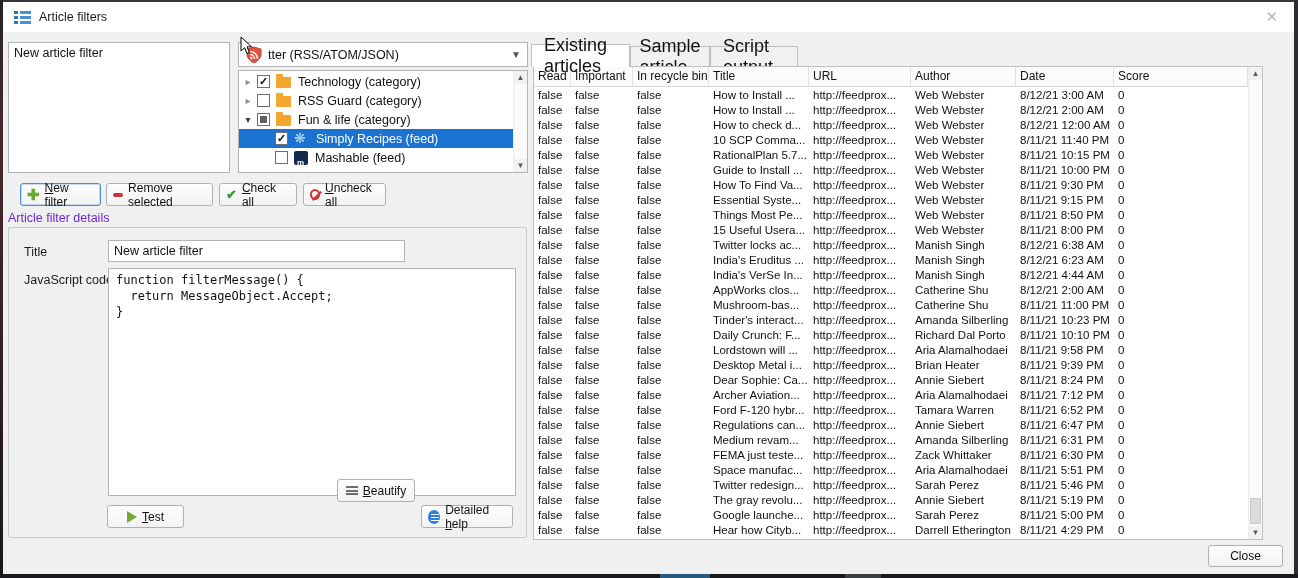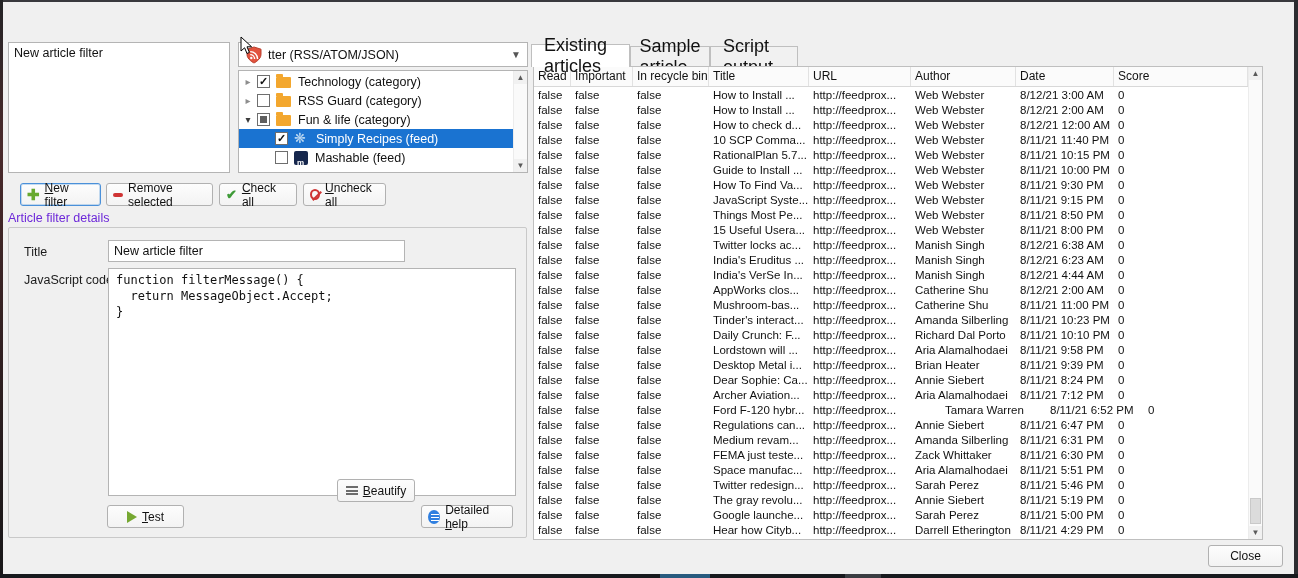--- a/index.html
+++ b/index.html
@@ -105,20 +105,34 @@
 <div class="screen">
 
   <div class="edge-top"></div>
   <div class="edge-left"></div>
   <div class="edge-right"></div>
   <div class="taskbar">
     <span class="seg1"></span>
     <span class="seg2"></span>
   </div>
 
+  <div class="titlebar">
+    <span class="title-icon">
+      <svg width="17" height="15" viewBox="0 0 17 15">
+        <rect x="0" y="1" width="4" height="3" fill="#2e75c8"></rect>
+          <rect x="6" y="1" width="11" height="3" fill="#4a8ed6"></rect>
+        <rect x="0" y="6" width="4" height="3" fill="#2e75c8"></rect>
+          <rect x="6" y="6" width="11" height="3" fill="#4a8ed6"></rect>
+        <rect x="0" y="11" width="4" height="3" fill="#2e75c8"></rect>
+          <rect x="6" y="11" width="11" height="3" fill="#4a8ed6"></rect>
+      </svg>
+    </span>
+    <span class="title-text">Article filters</span>
+    <span class="close-x">✕</span>
+  </div>
 
   <div class="listbox panel">
     <div class="list-item">New article filter</div>
   </div>
 
   <div class="combobox panel">
     <span class="combo-shield">
       <svg width="18" height="18" viewBox="0 0 18 18">
         <path d="M9 1 L16 3.2 V8.5 C16 13.5 9 17 9 17 C9 17 2 13.5 2 8.5 V3.2 Z" fill="#e2543f" stroke="#b93f2e" stroke-width="1"></path>
         <circle cx="6.3" cy="12" r="1.2" fill="#fff"></circle>
@@ -297,21 +311,21 @@
           <span class="td" style="width: 100px;">How To Find Va...</span>
           <span class="td" style="width: 102px;">http://feedprox...</span>
           <span class="td" style="width: 105px;">Web Webster</span>
           <span class="td" style="width: 98px;">8/11/21 9:30 PM</span>
           <span class="td" style="width: 134px;">0</span>
         </div>
         <div class="tr">
           <span class="td" style="width: 37px;">false</span>
           <span class="td" style="width: 62px;">false</span>
           <span class="td" style="width: 76px;">false</span>
-          <span class="td" style="width: 100px;">JavaScript Syste...</span>
+          <span class="td" style="width: 100px;">Essential Syste...</span>
           <span class="td" style="width: 102px;">http://feedprox...</span>
           <span class="td" style="width: 105px;">Web Webster</span>
           <span class="td" style="width: 98px;">8/11/21 9:15 PM</span>
           <span class="td" style="width: 134px;">0</span>
         </div>
         <div class="tr">
           <span class="td" style="width: 37px;">false</span>
           <span class="td" style="width: 62px;">false</span>
           <span class="td" style="width: 76px;">false</span>
           <span class="td" style="width: 100px;">Things Most Pe...</span>
@@ -439,21 +453,21 @@
           <span class="td" style="width: 105px;">Aria Alamalhodaei</span>
           <span class="td" style="width: 98px;">8/11/21 7:12 PM</span>
           <span class="td" style="width: 134px;">0</span>
         </div>
         <div class="tr">
           <span class="td" style="width: 37px;">false</span>
           <span class="td" style="width: 62px;">false</span>
           <span class="td" style="width: 76px;">false</span>
           <span class="td" style="width: 100px;">Ford F-120 hybr...</span>
           <span class="td" style="width: 102px;">http://feedprox...</span>
-          <span class="td" style="width: 105px; margin-left: 30px;">Tamara Warren</span>
+          <span class="td" style="width: 105px;">Tamara Warren</span>
           <span class="td" style="width: 98px;">8/11/21 6:52 PM</span>
           <span class="td" style="width: 134px;">0</span>
         </div>
         <div class="tr">
           <span class="td" style="width: 37px;">false</span>
           <span class="td" style="width: 62px;">false</span>
           <span class="td" style="width: 76px;">false</span>
           <span class="td" style="width: 100px;">Regulations can...</span>
           <span class="td" style="width: 102px;">http://feedprox...</span>
           <span class="td" style="width: 105px;">Annie Siebert</span>

